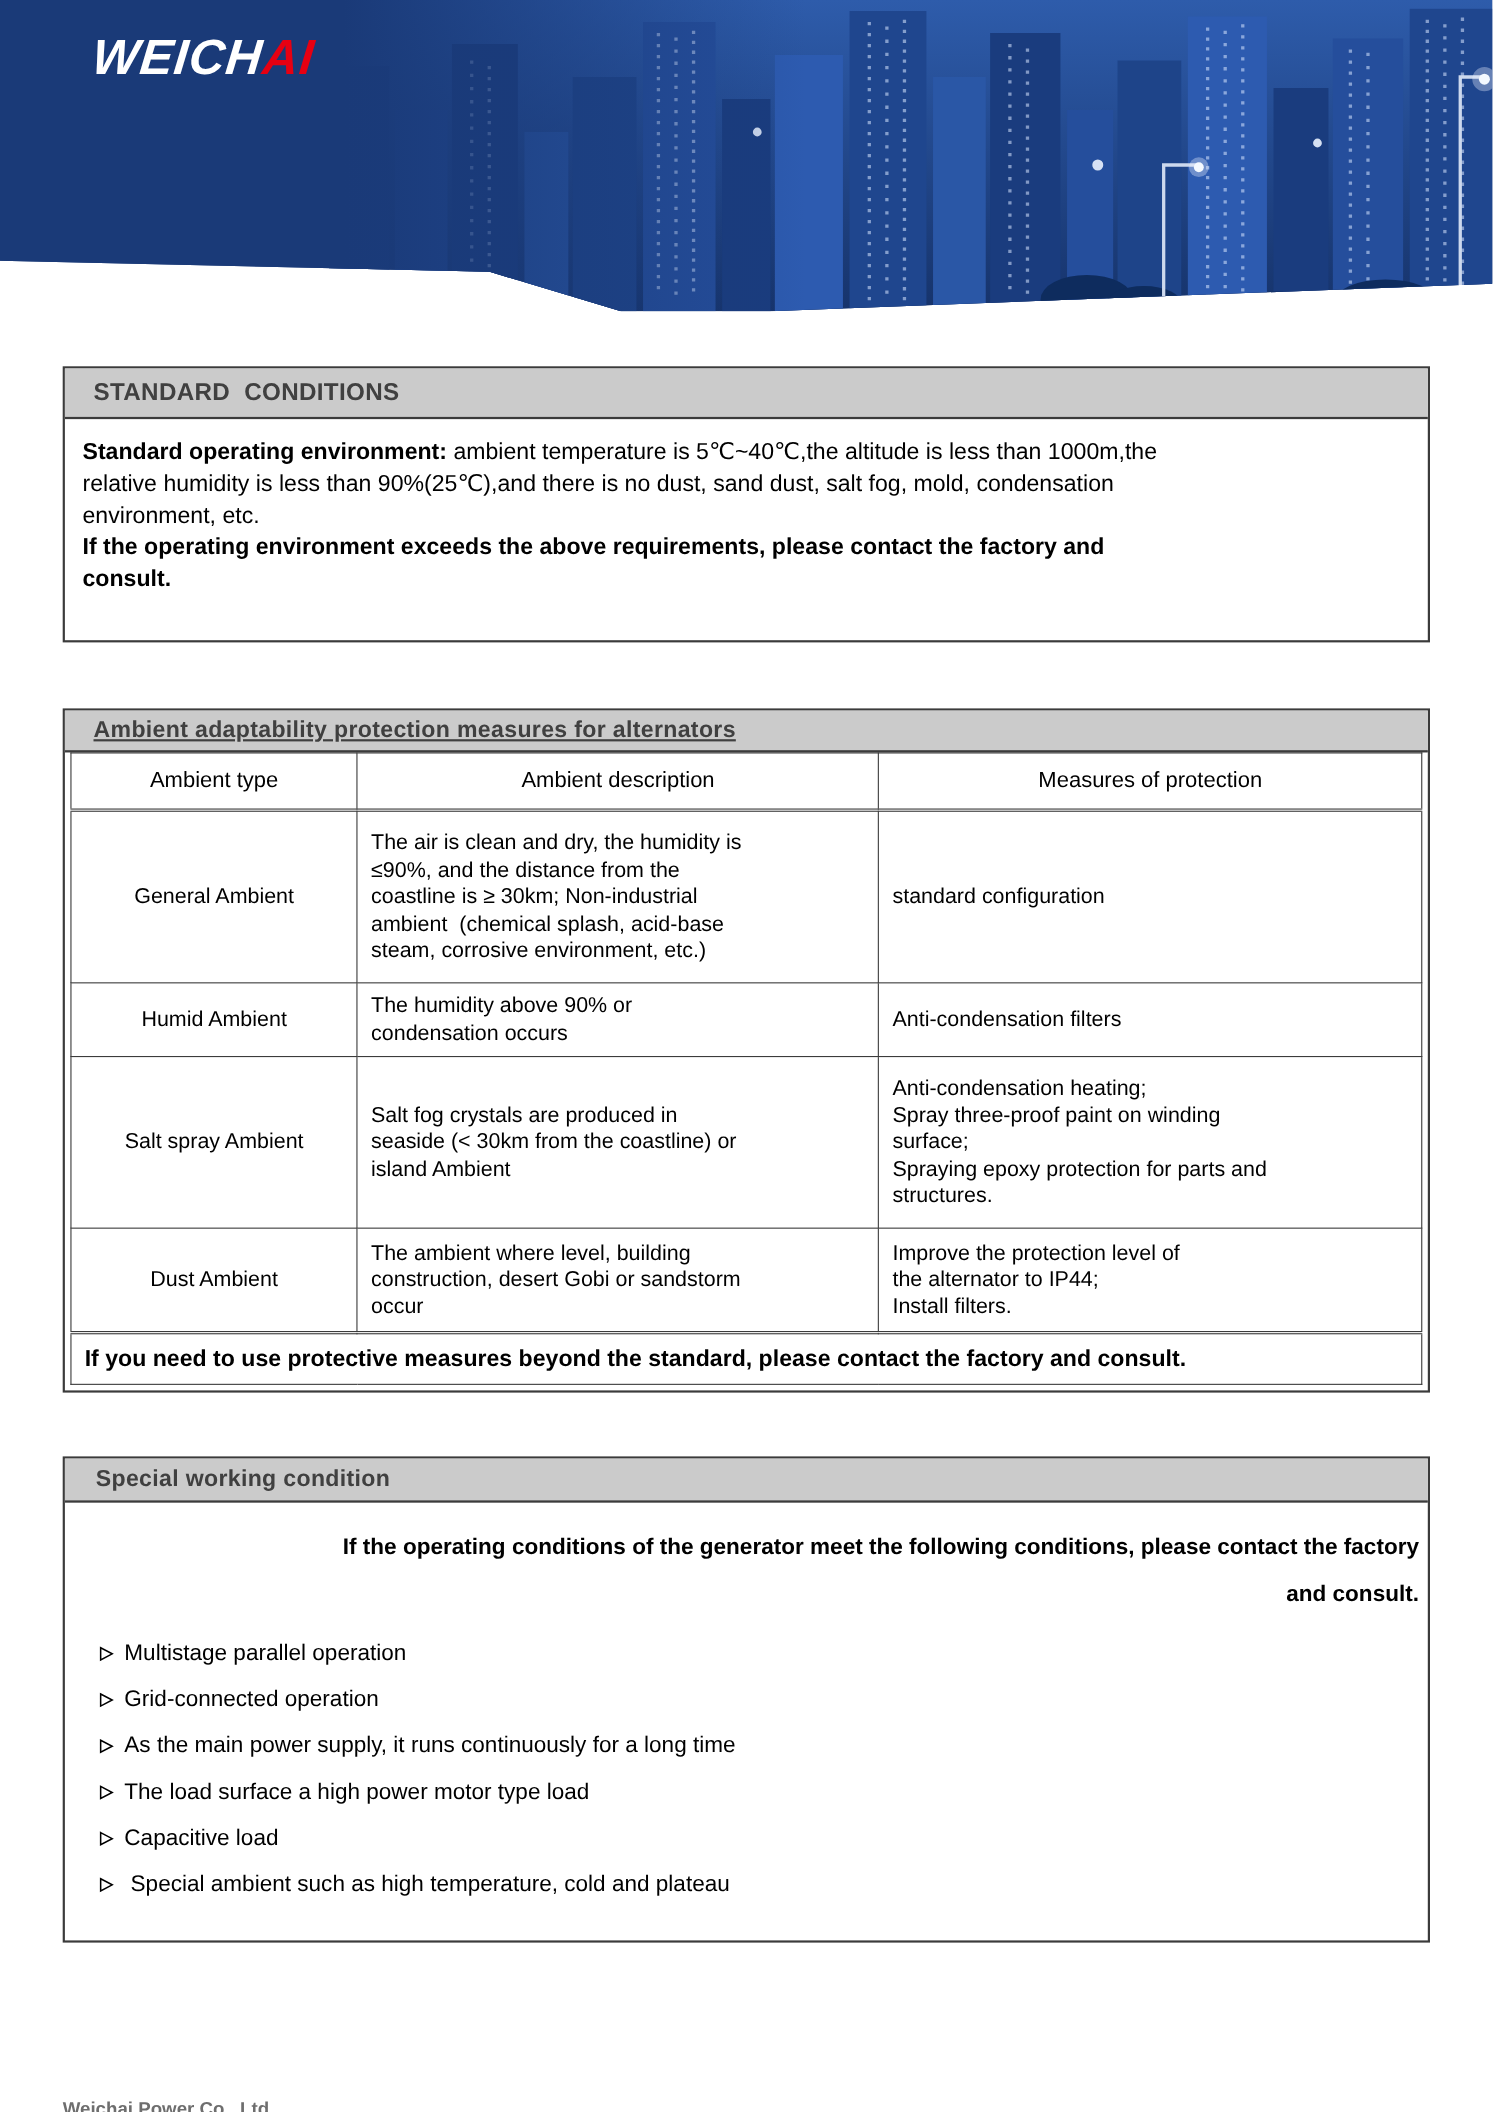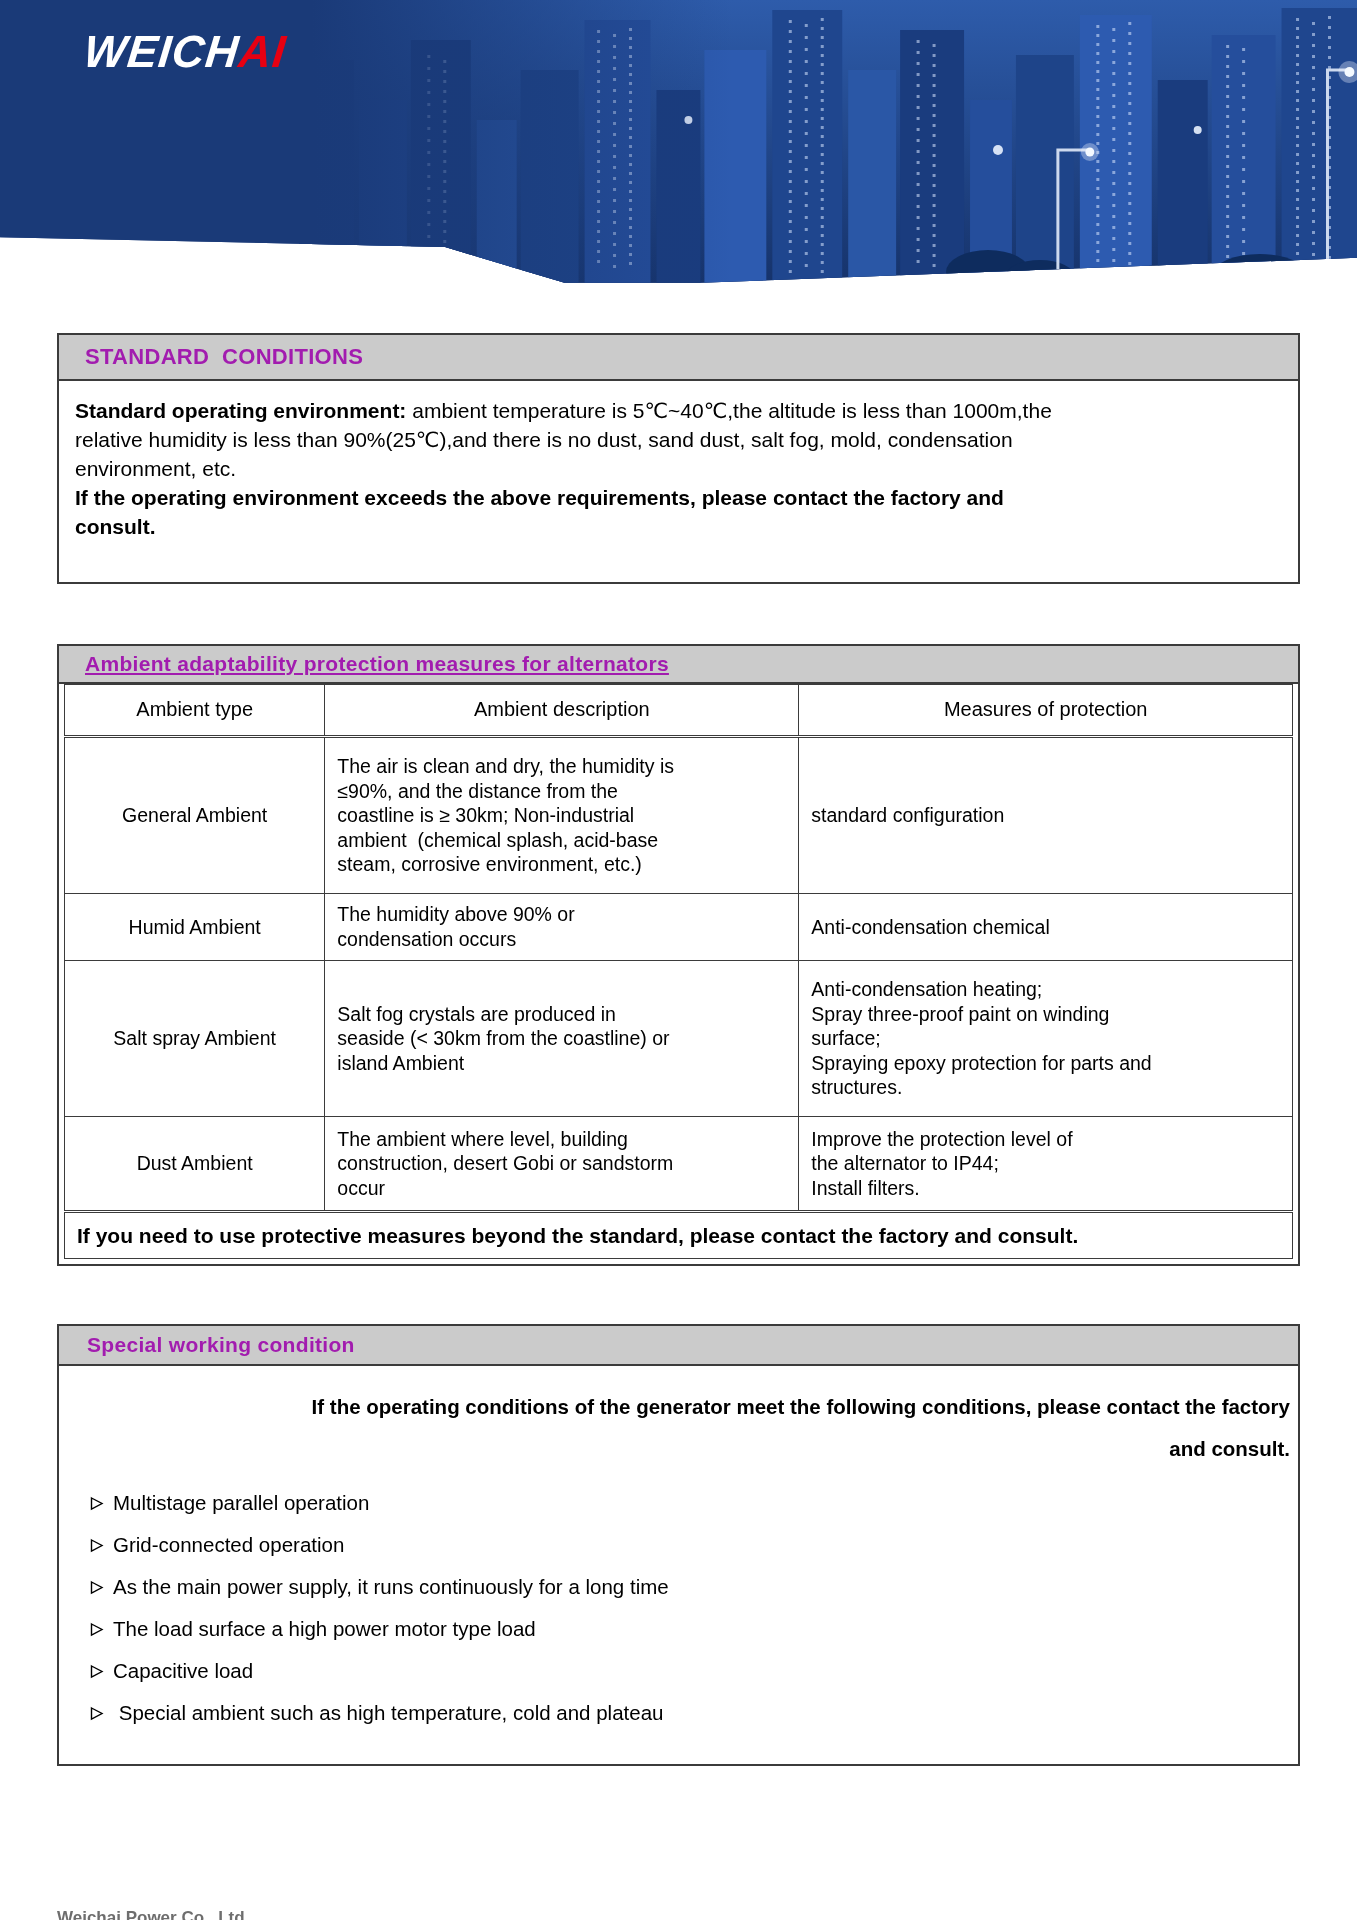--- a/index.html
+++ b/index.html
@@ -23,21 +23,21 @@
     font-size:45px; font-weight:bold; font-style:italic;
     letter-spacing:1px; transform:skewX(-6deg); white-space:nowrap;
   }
   .logo-white { color:#ffffff; }
   .logo-red { color:#e60012; }
 
   
   .box { margin-left:57px; margin-right:57px; border:2px solid #3b3b3b; background:#fff; }
   .band { background:#cbcbcb; border-bottom:2px solid #3b3b3b; }
   .band-title {
-    color:#a21caf; font-weight:bold; white-space:pre-wrap; letter-spacing:0.3px;
+    color:#404040; font-weight:bold; white-space:pre-wrap; letter-spacing:0.3px;
   }
   .pre { white-space:pre-wrap; }
   .bold { font-weight:bold; }
   p { margin:0; }
 
   
   .box-standard { margin-top:49px; }
   .box-standard .band { padding:9px 10px 9px 26px; }
   .box-standard .band-title { font-size:22px; }
   .sc-body { padding:16px 60px 40px 16px; font-size:21px; line-height:1.38; }
@@ -185,21 +185,21 @@
 ≤90%, and the distance from the
 coastline is ≥ 30km; Non-industrial
 ambient  (chemical splash, acid-base
 steam, corrosive environment, etc.)</td>
           <td class="pre">standard configuration</td>
         </tr>
         <tr class="row-humid">
           <td class="c1">Humid Ambient</td>
           <td class="pre">The humidity above 90% or
 condensation occurs</td>
-          <td class="pre">Anti-condensation chemical</td>
+          <td class="pre">Anti-condensation filters</td>
         </tr>
         <tr class="row-salt">
           <td class="c1">Salt spray Ambient</td>
           <td class="pre">Salt fog crystals are produced in
 seaside (&lt; 30km from the coastline) or
 island Ambient</td>
           <td class="pre">Anti-condensation heating;
 Spray three-proof paint on winding
 surface;
 Spraying epoxy protection for parts and

